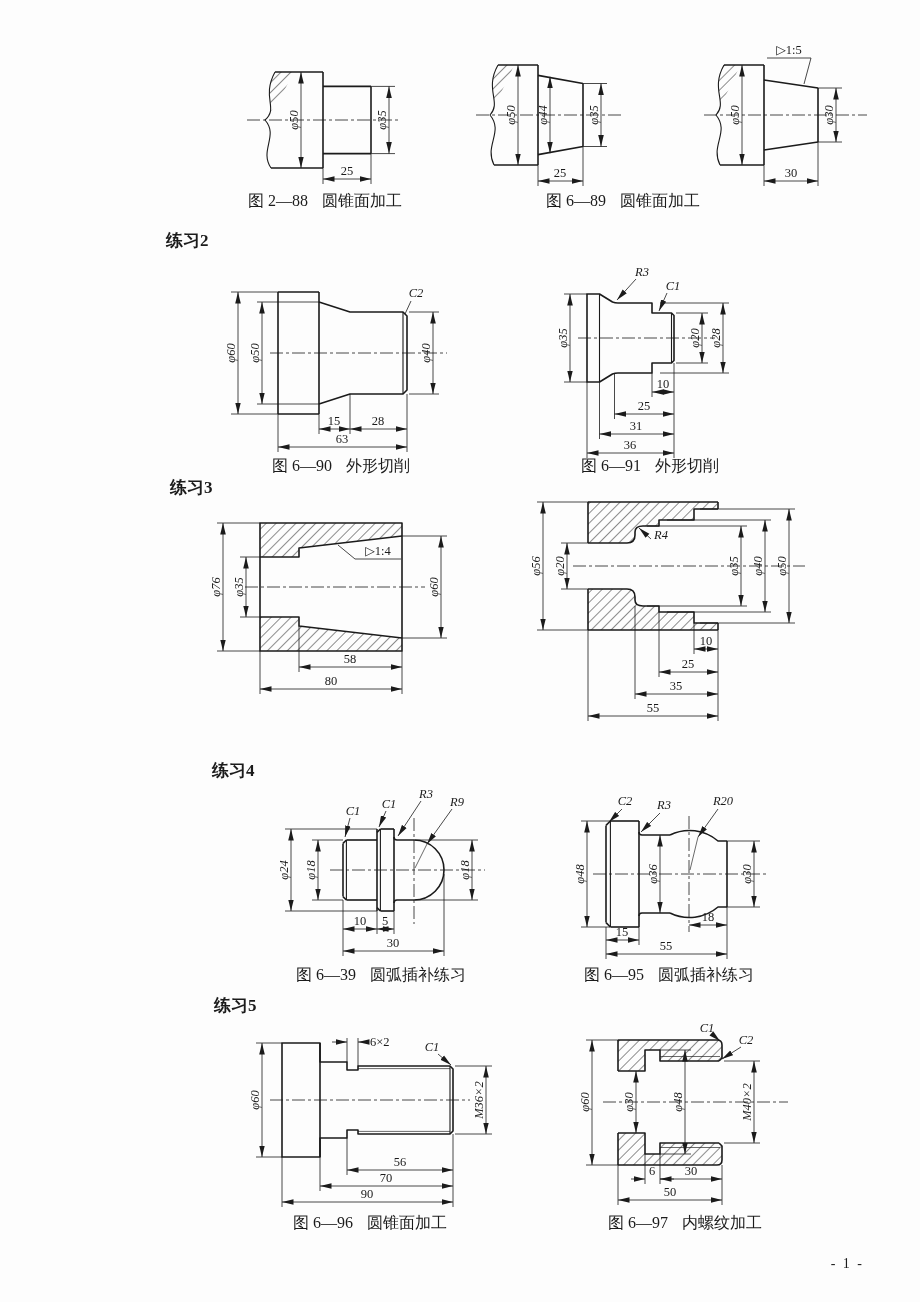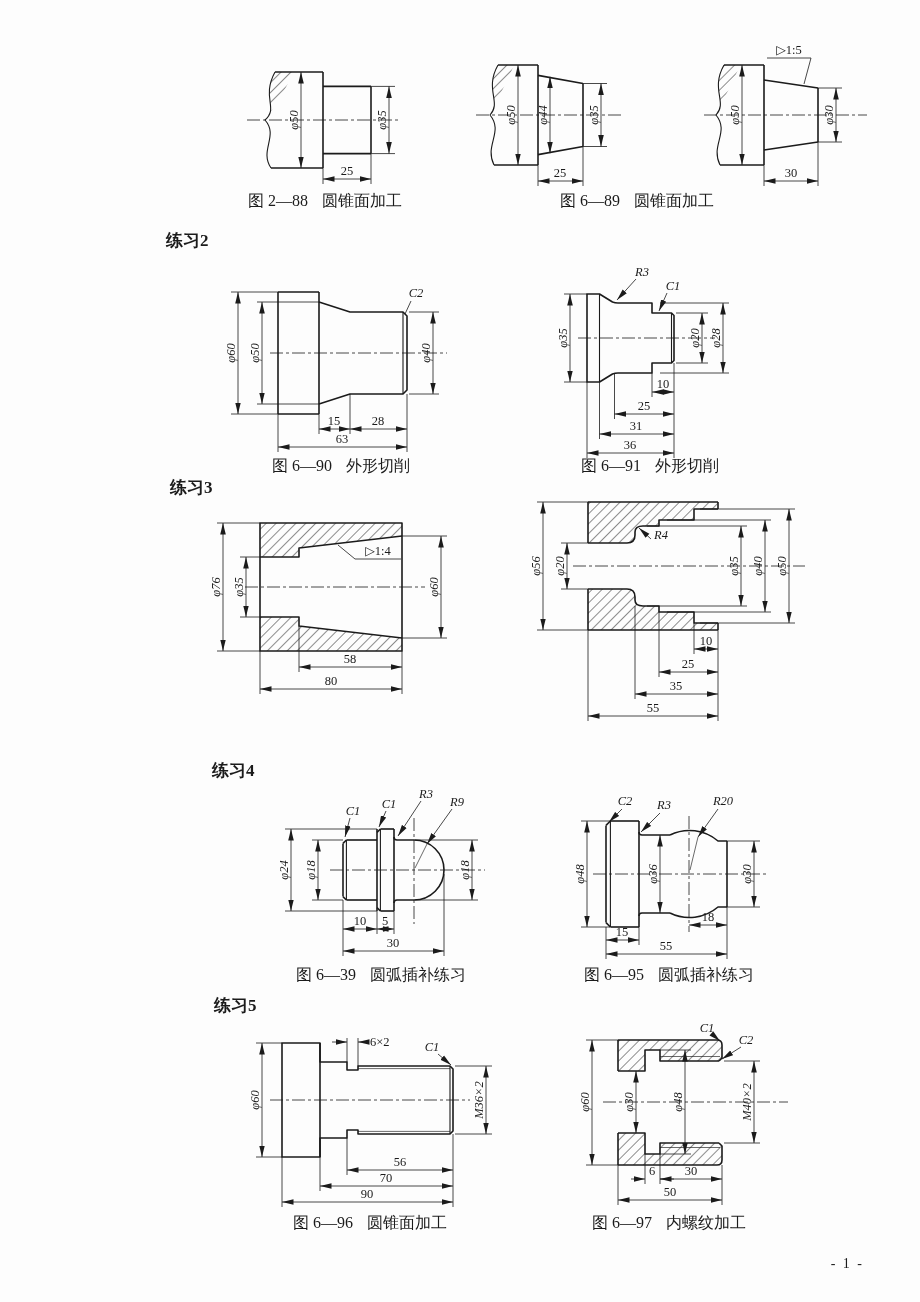--- a/index.html
+++ b/index.html
@@ -116,21 +116,21 @@
     </g>
     <text class="it" x="53" y="75" text-anchor="middle" transform="rotate(-90 53 75)">φ50</text>
     <text class="it" x="85" y="75" text-anchor="middle" transform="rotate(-90 85 75)">φ44</text>
     <text class="it" x="136" y="75" text-anchor="middle" transform="rotate(-90 136 75)">φ35</text>
     <text x="98" y="137" text-anchor="middle">25</text>
     <text x="327" y="14" text-anchor="middle">▷1:5</text>
     <text class="it" x="277" y="75" text-anchor="middle" transform="rotate(-90 277 75)">φ50</text>
     <text class="it" x="371" y="75" text-anchor="middle" transform="rotate(-90 371 75)">φ30</text>
     <text x="329" y="137" text-anchor="middle">30</text>
   </svg>
-  <div class="cap" style="left:560px;top:191px">
+  <div class="cap" style="left:546px;top:191px">
     <span>图 6—89</span><span class="t">圆锥面加工</span>
   </div>
 
   <div class="ex" style="left:166px;top:229px">练习2</div>
 
   <svg class="fig" style="left:215px;top:268px" width="290" height="192" viewBox="0 0 290 192">
     <defs>
       <marker id="a90" markerUnits="userSpaceOnUse" markerWidth="12" markerHeight="7" refX="11.5" refY="3.5" orient="auto-start-reverse">
           <path d="M0,0.7 L11.5,3.5 L0,6.3 Z" fill="#1b1b1b"></path>
         </marker>
@@ -555,18 +555,18 @@
     <text class="it" x="41" y="80" text-anchor="middle" transform="rotate(-90 41 80)">φ60</text>
     <text class="it" x="85" y="80" text-anchor="middle" transform="rotate(-90 85 80)">φ30</text>
     <text class="it" x="134" y="80" text-anchor="middle" transform="rotate(-90 134 80)">φ48</text>
     <text class="it" x="203" y="80" text-anchor="middle" transform="rotate(-90 203 80)">M40×2</text>
     <text class="it" x="159" y="10" text-anchor="middle">C1</text>
     <text class="it" x="198" y="22" text-anchor="middle">C2</text>
     <text x="104" y="153" text-anchor="middle">6</text>
     <text x="143" y="153" text-anchor="middle">30</text>
     <text x="122" y="174" text-anchor="middle">50</text>
   </svg>
-  <div class="cap" style="left:592px;top:1213px">
+  <div class="cap" style="left:608px;top:1213px">
     <span>图 6—97</span><span class="t">内螺纹加工</span>
   </div>
 
   <div class="ftr">- 1 -</div>
 </div>
 
 </body></html>

